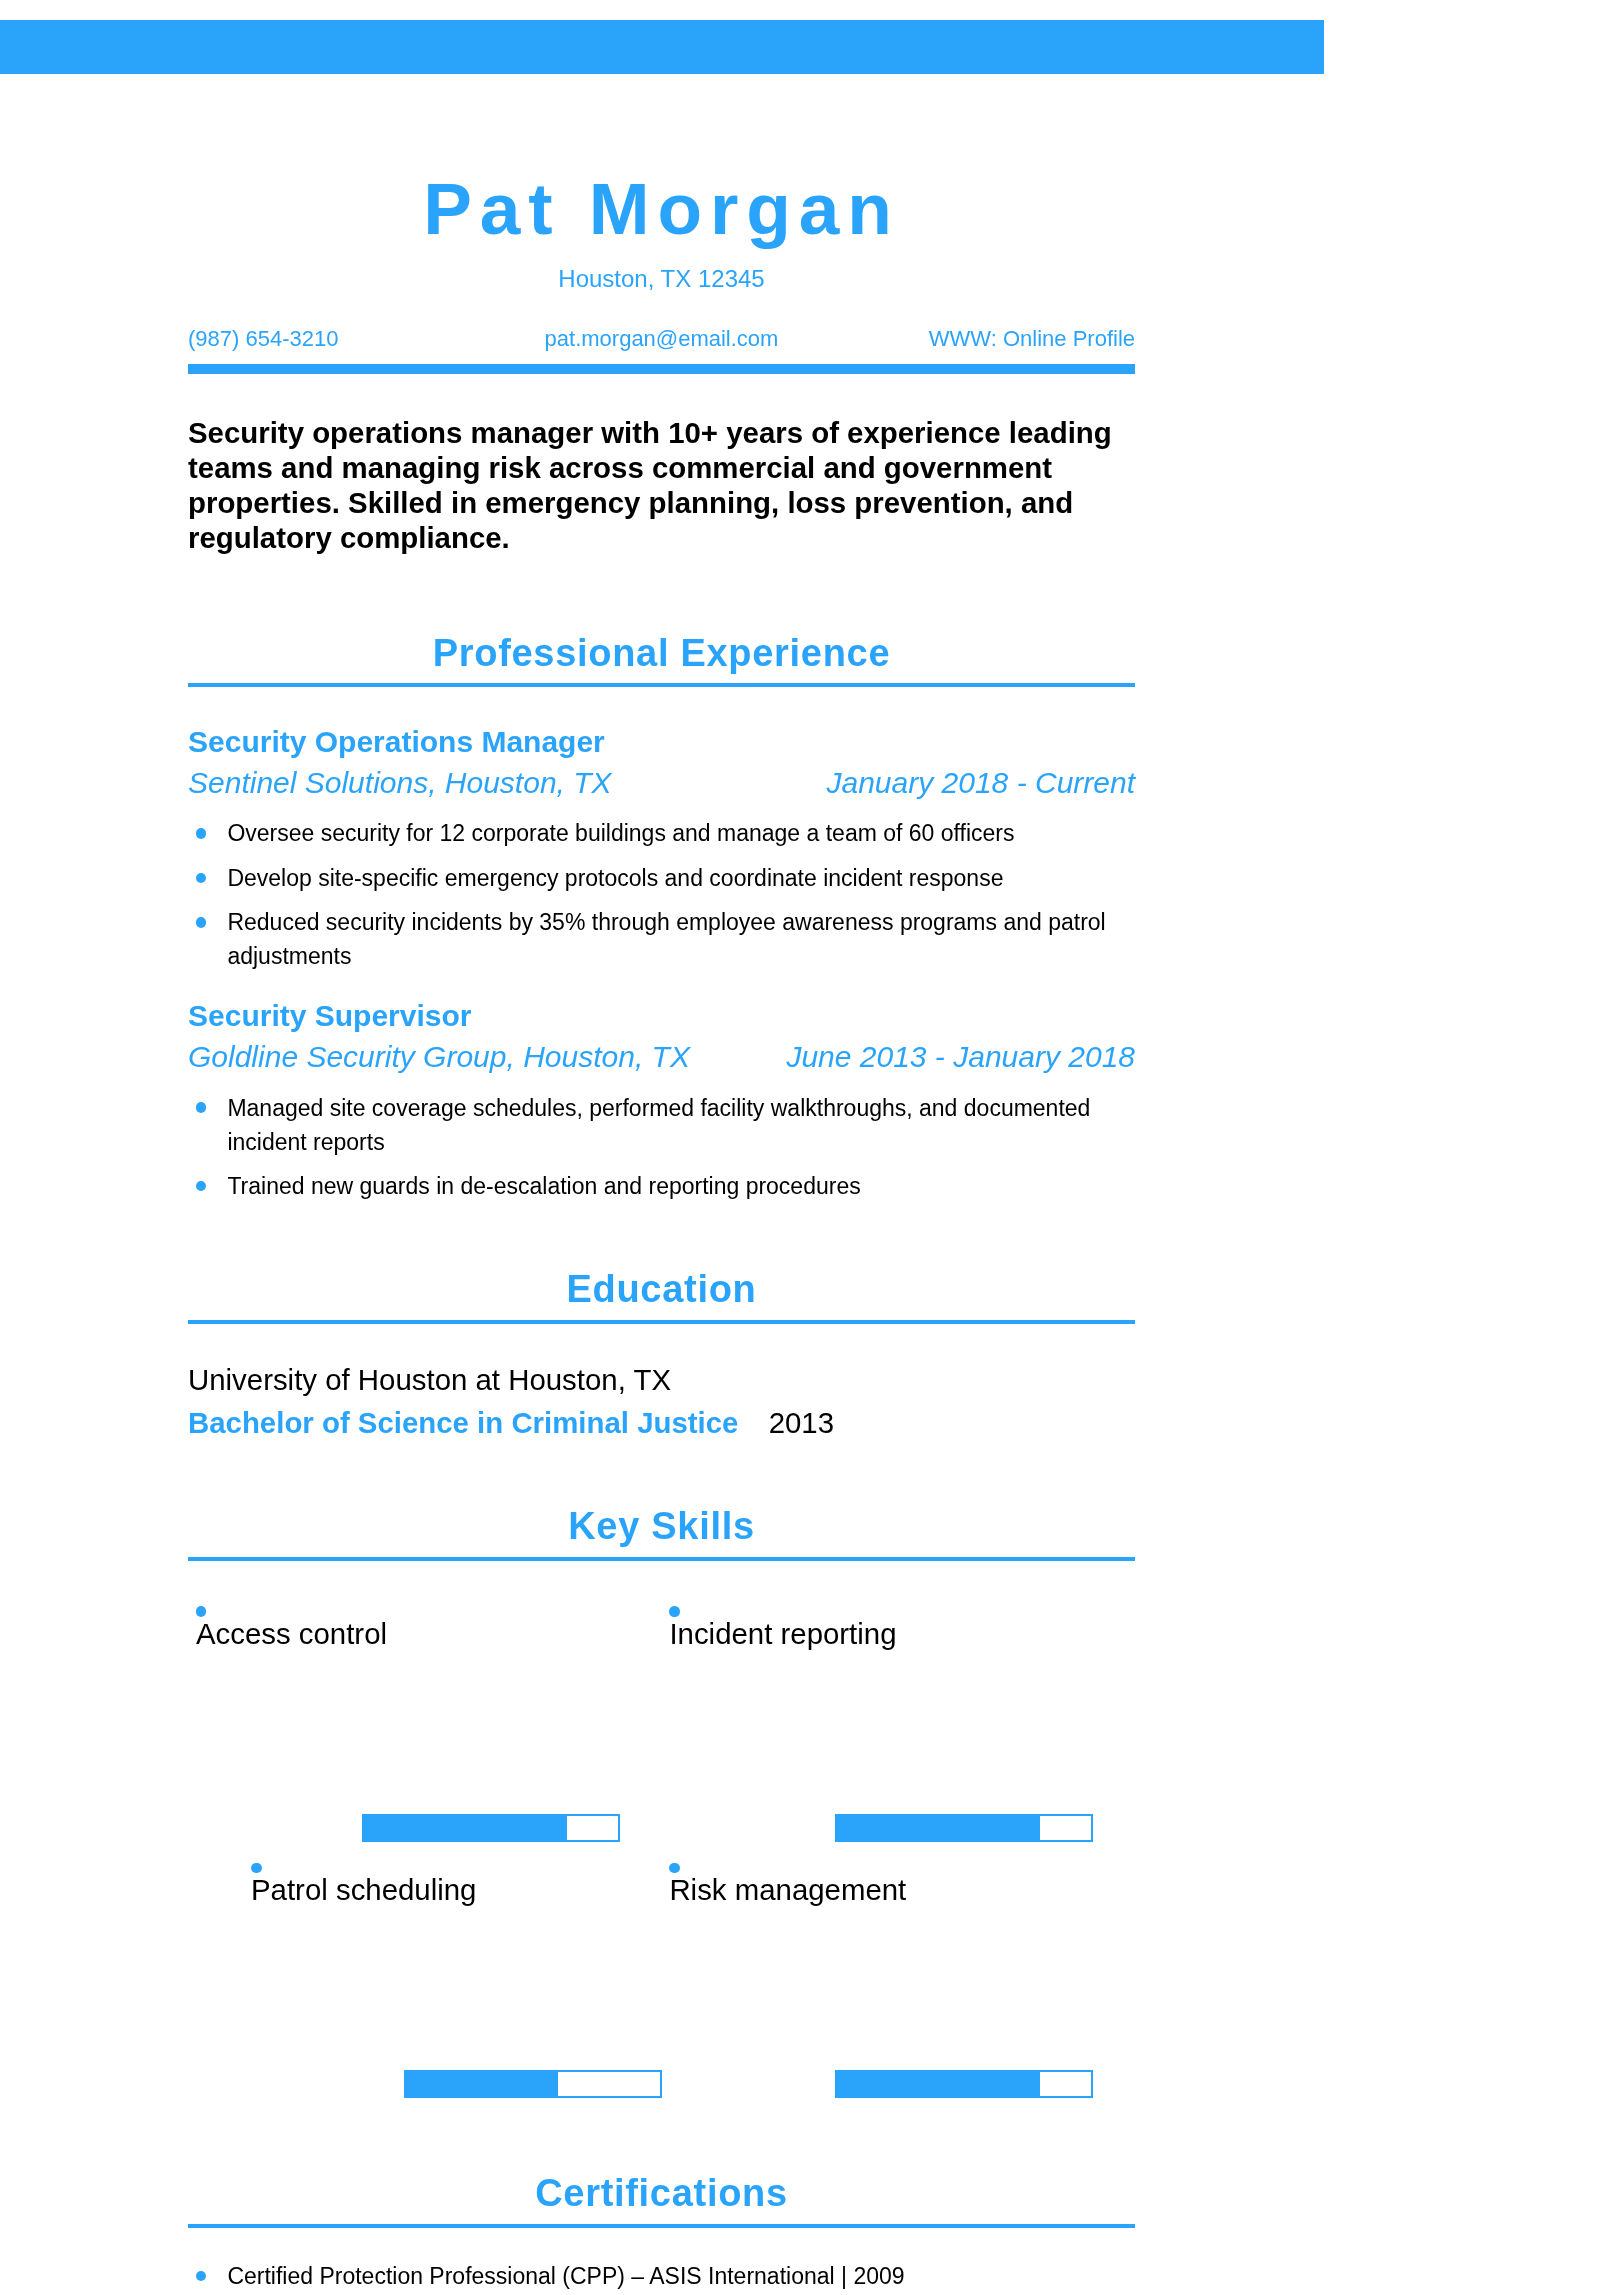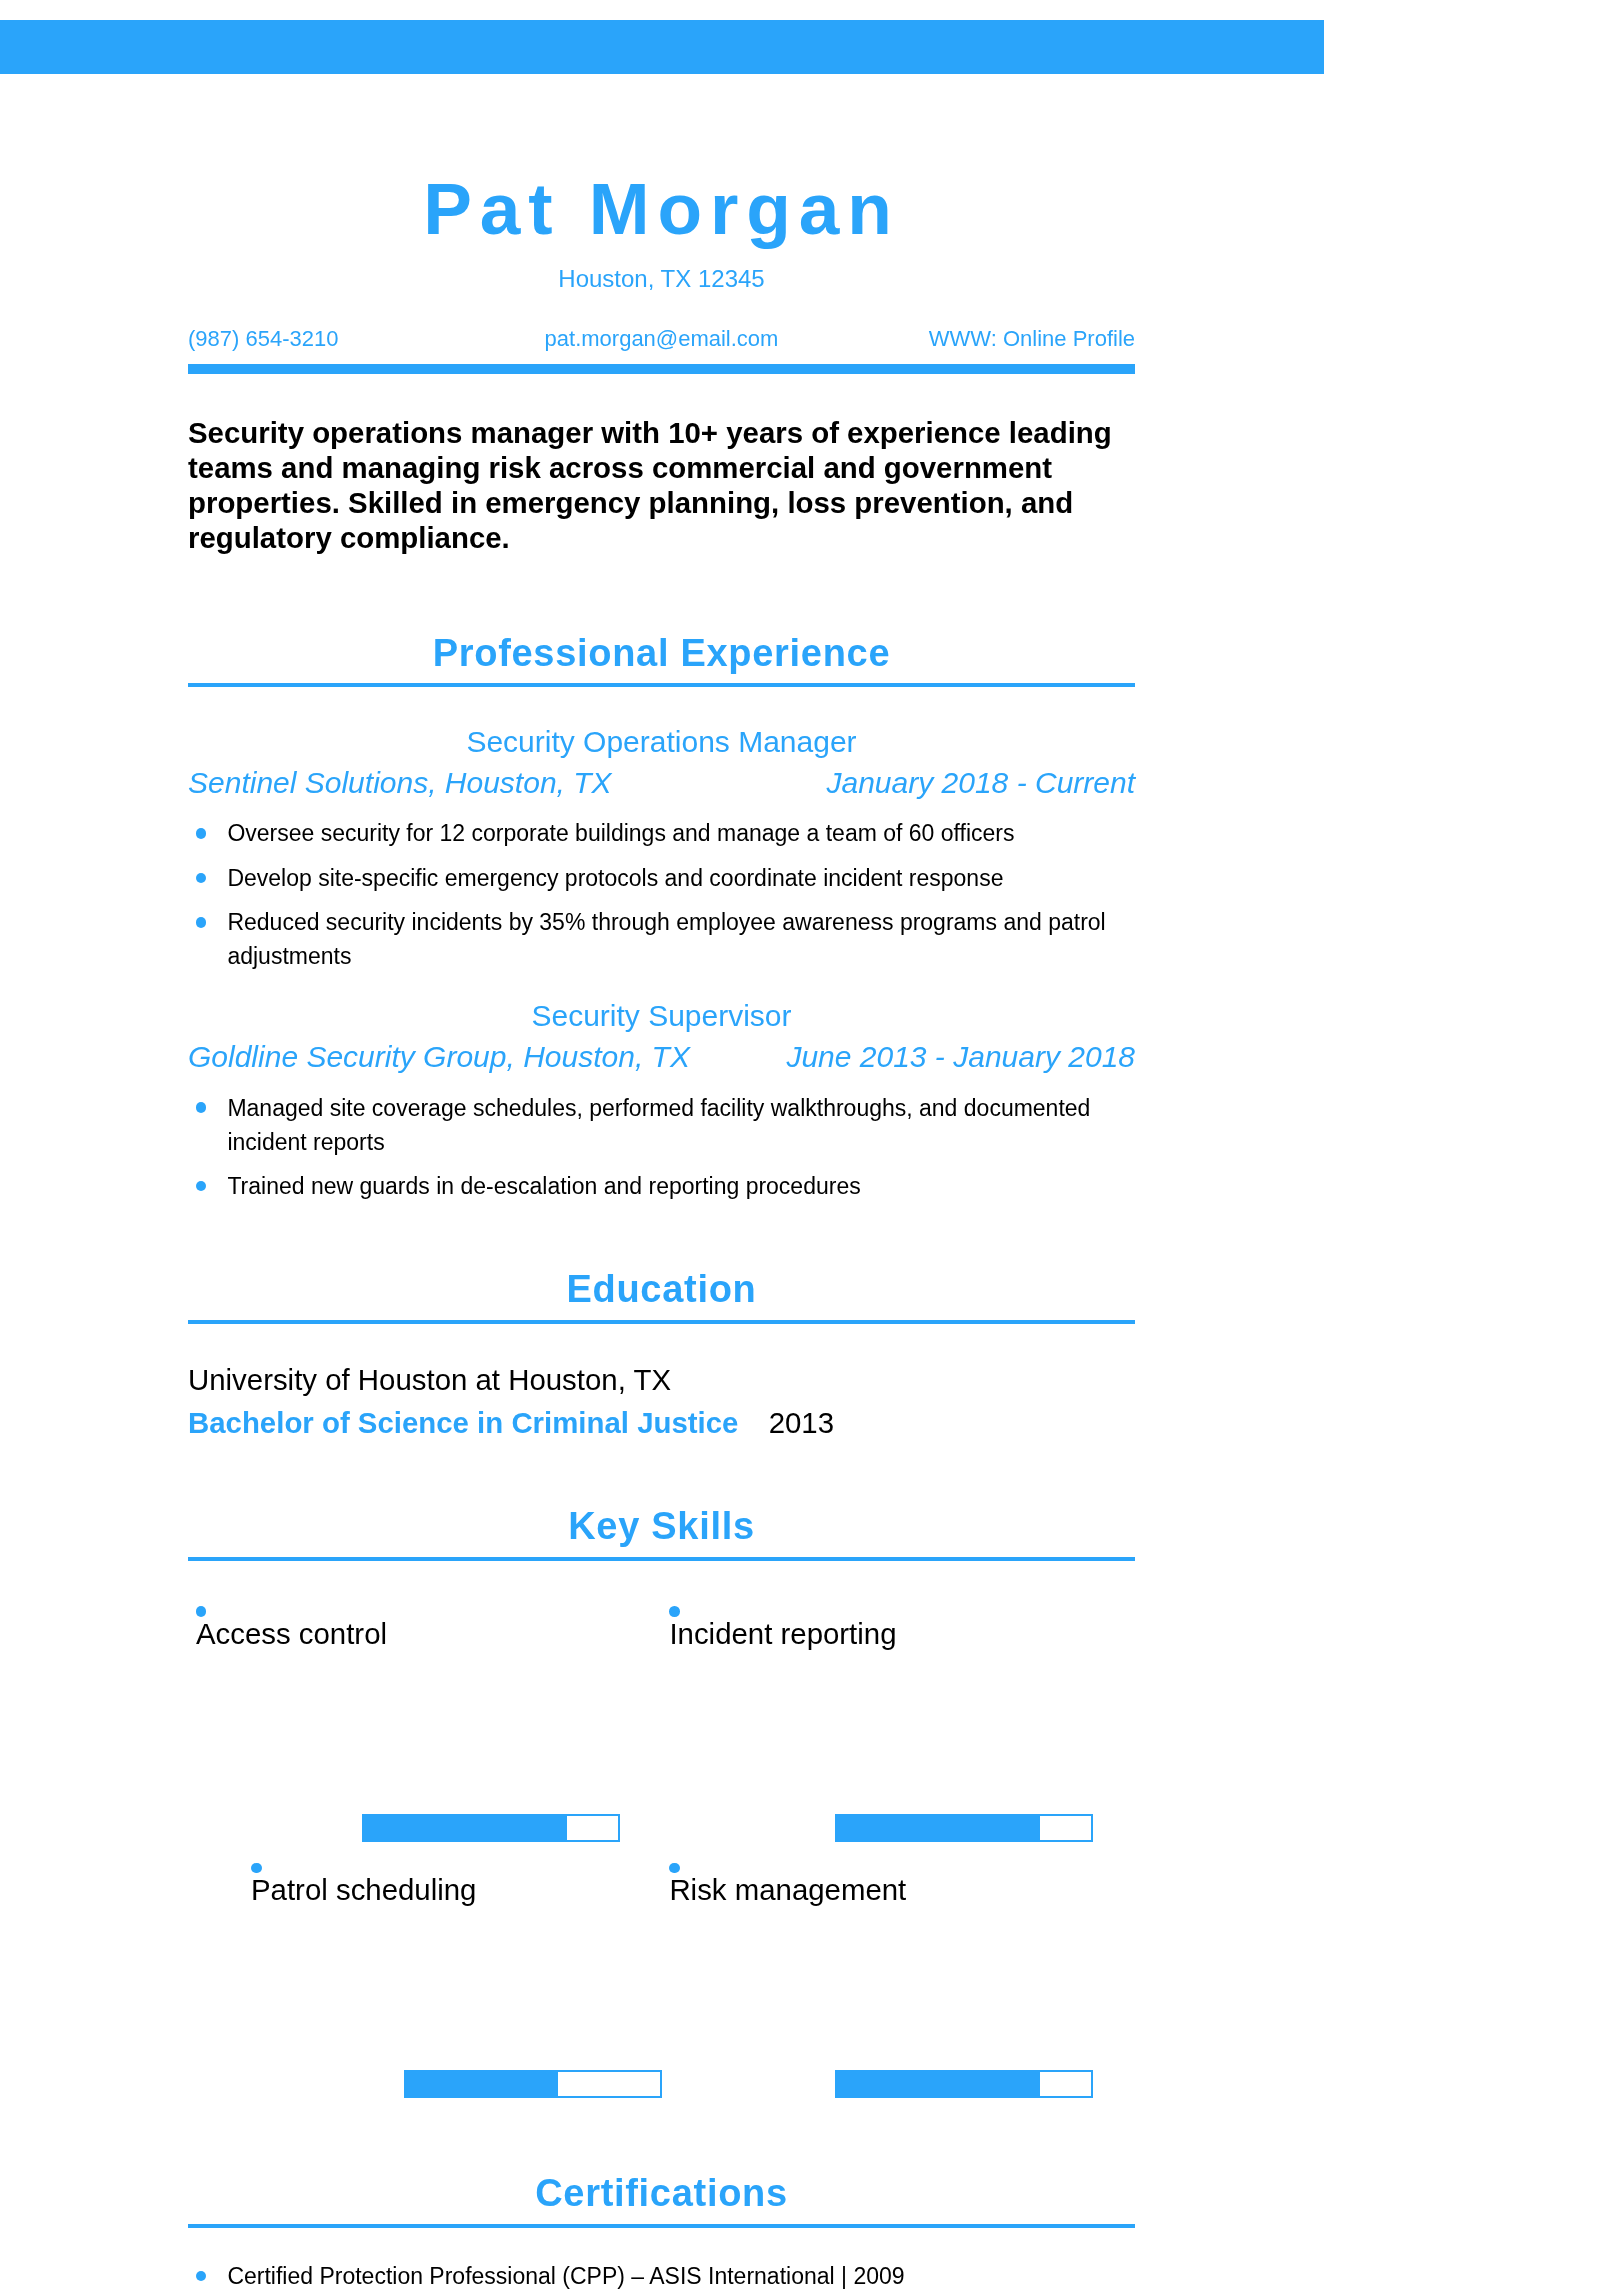--- a/index.html
+++ b/index.html
@@ -24,21 +24,21 @@
 
   
   .sec-title{margin:65px 0 0;text-align:center;font-size:38px;line-height:1.12;
              font-weight:bold;letter-spacing:0.7px;color:var(--accent);}
   .sec-title.first{margin-top:77px;}
   .rule{height:3.9px;background:var(--accent);margin-top:9.2px;}
 
   
   .job{margin-top:38px;}
   .job + .job{margin-top:26px;}
-  .job-title{font-size:30px;font-weight:normal;line-height:1.15;color:var(--accent);text-align:center;}
+  .job-title{font-size:30px;font-weight:bold;line-height:1.15;color:var(--accent);}
   .job-meta{display:flex;justify-content:space-between;margin-top:6.5px;
             font-size:30px;line-height:1.15;font-style:italic;color:var(--accent);}
   ul.bullets{margin:15.7px 0 0;padding:0;list-style:none;}
   ul.bullets li{display:flex;padding-left:7.9px;margin-bottom:10.5px;
                 font-size:23px;line-height:34px;color:var(--text);}
   .dot{flex:none;width:10.5px;height:10.5px;border-radius:50%;background:var(--accent);
        margin-top:11.8px;margin-right:21px;}
 
   
   .edu-school{margin-top:39px;font-size:29.4px;line-height:34px;color:var(--text);}

